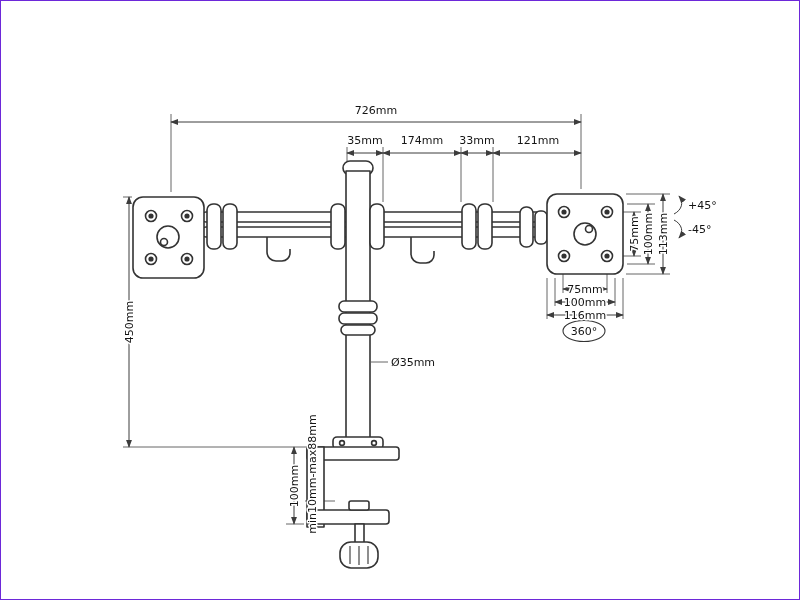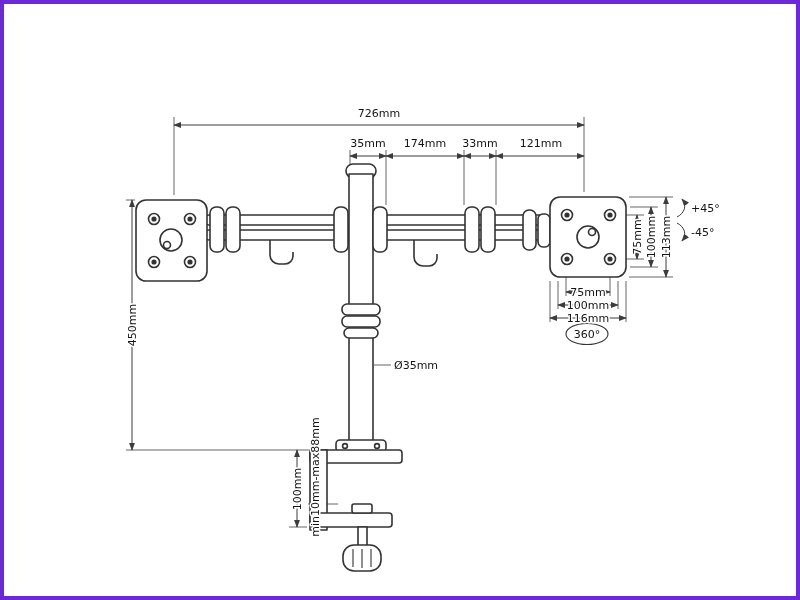--- a/index.html
+++ b/index.html
@@ -5,21 +5,21 @@
   html, body {
     margin: 0;
     padding: 0;
     background: #ffffff;
   }
   .page {
     position: relative;
     width: 800px;
     height: 600px;
     background: #ffffff;
-    border: 4px solid #6d28d9;
+    border: 1px solid #6d28d9;
     box-sizing: border-box;
     font-family: "DejaVu Sans", sans-serif;
     overflow: hidden;
   }
   svg { display: block; }
   svg text {
     font-family: "DejaVu Sans", sans-serif;
     font-size: 11px;
     fill: #141414;
     stroke: #ffffff;

